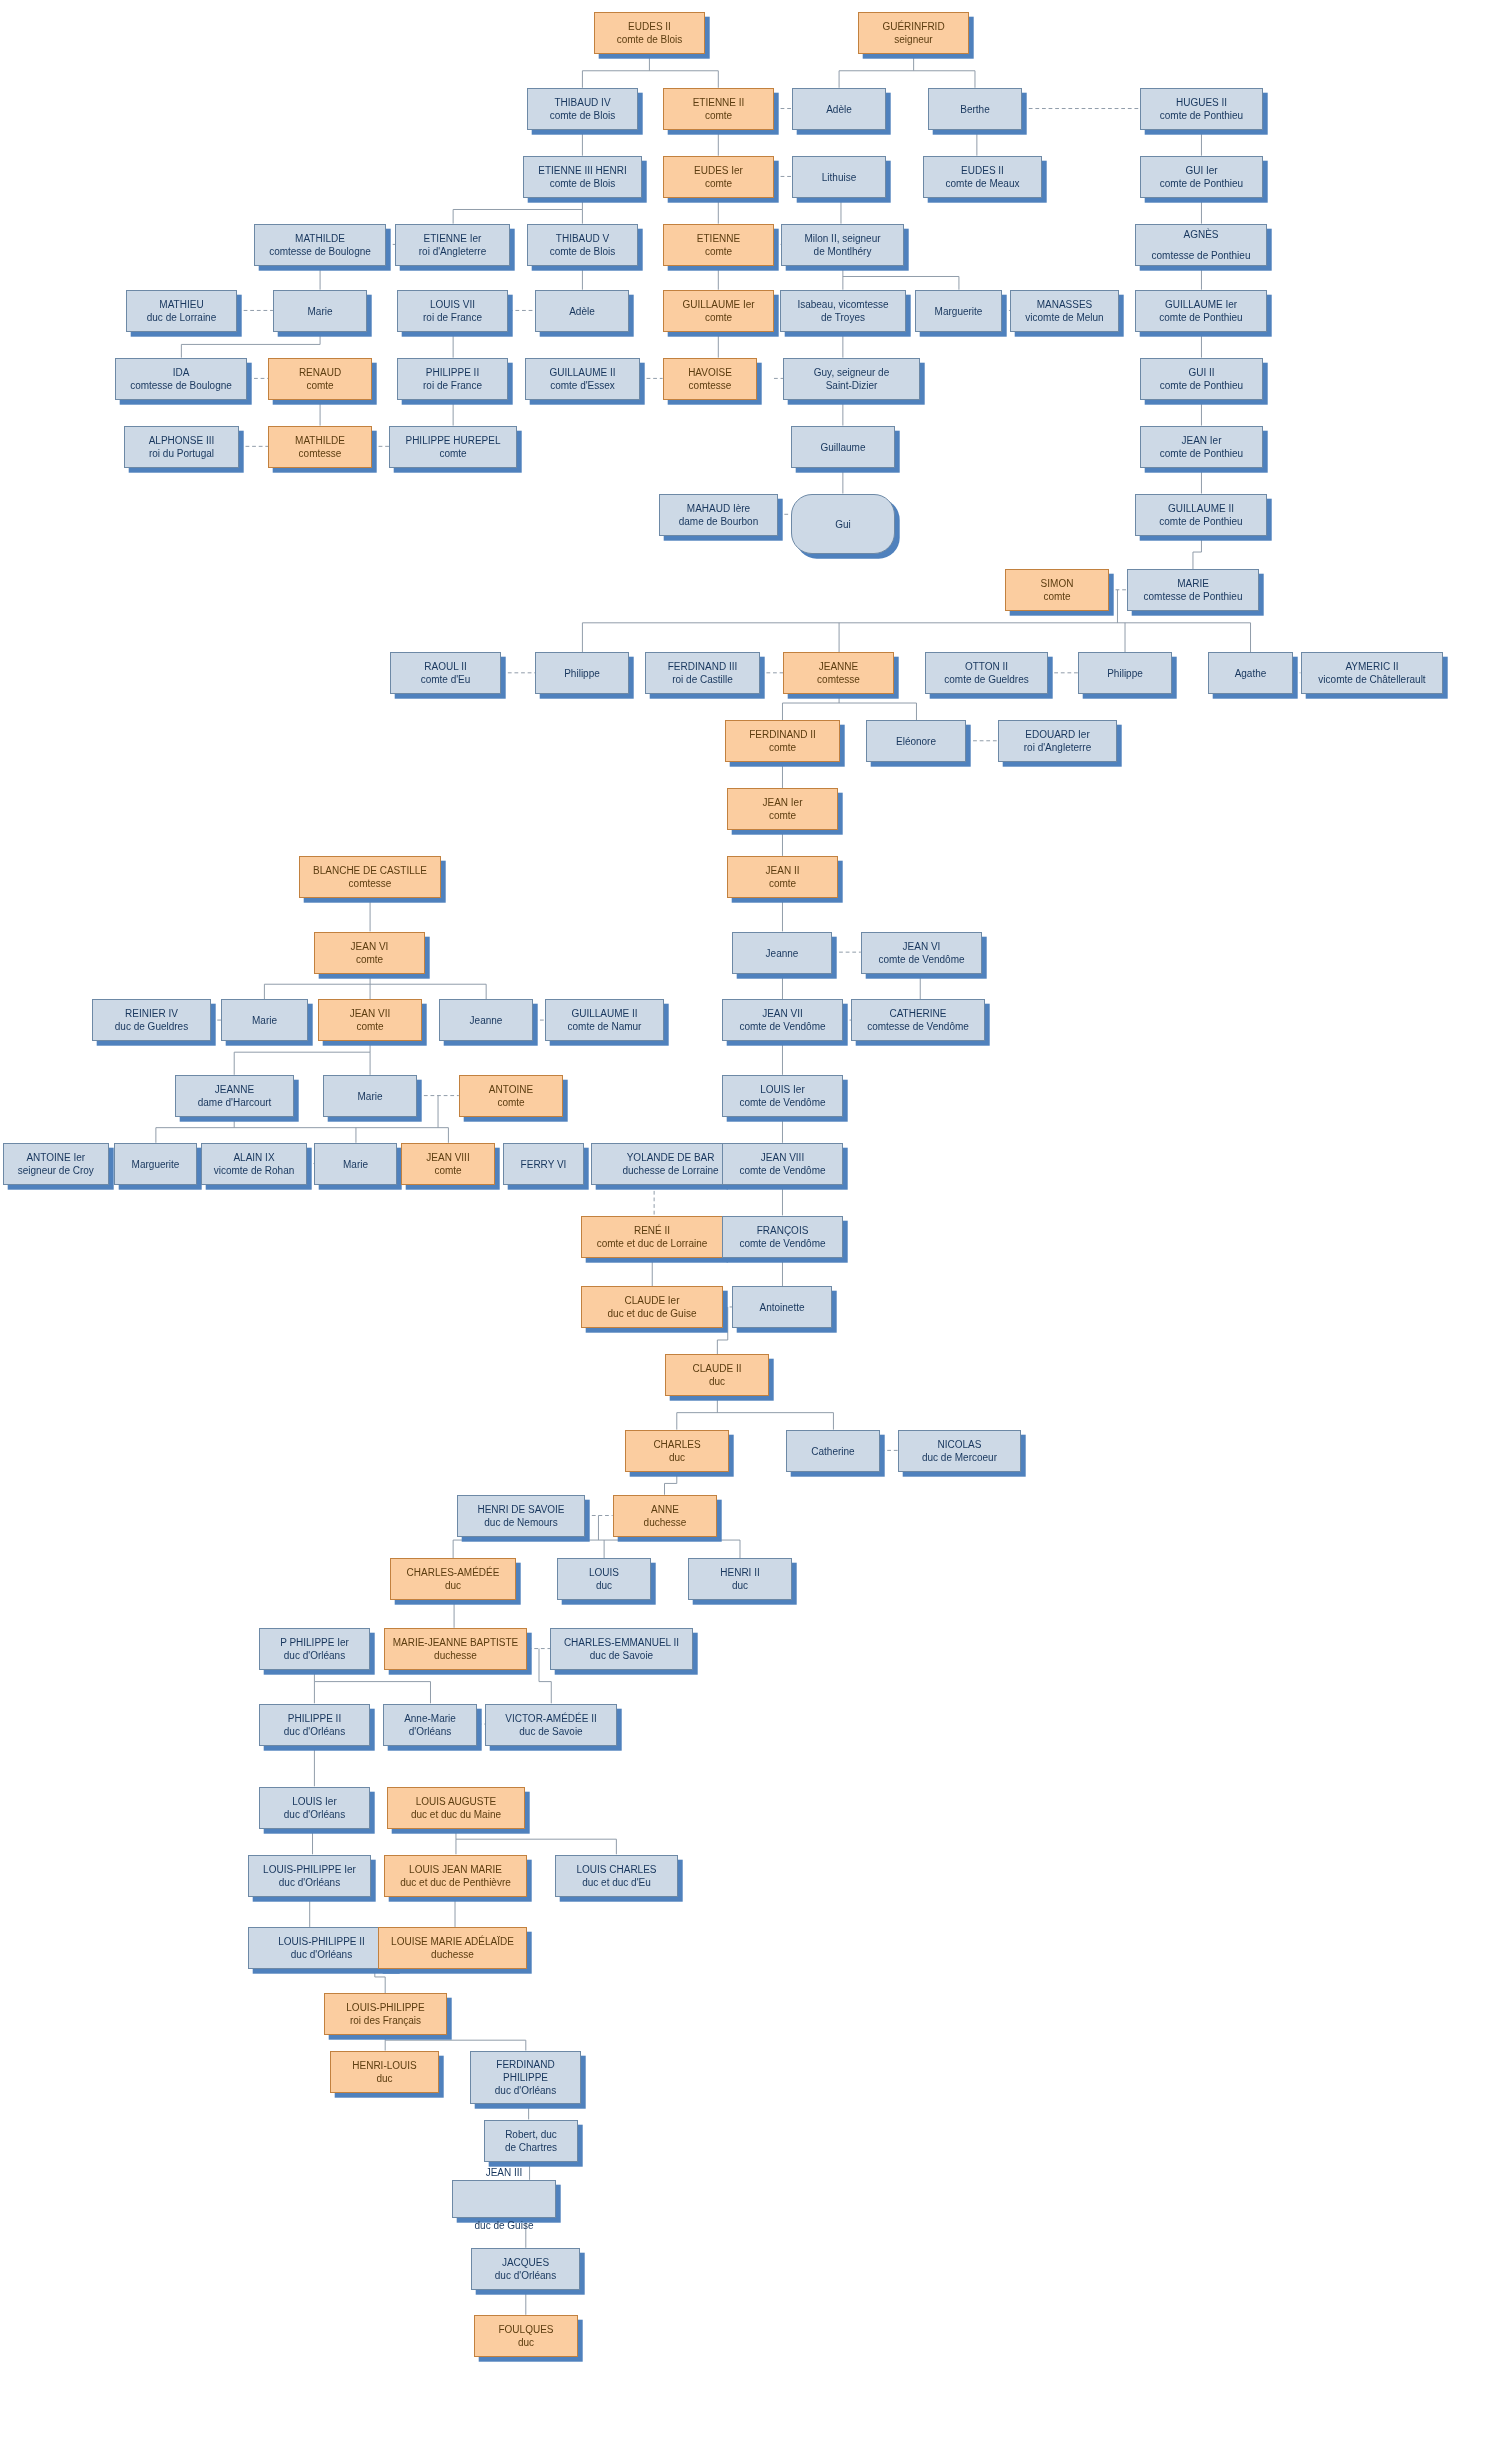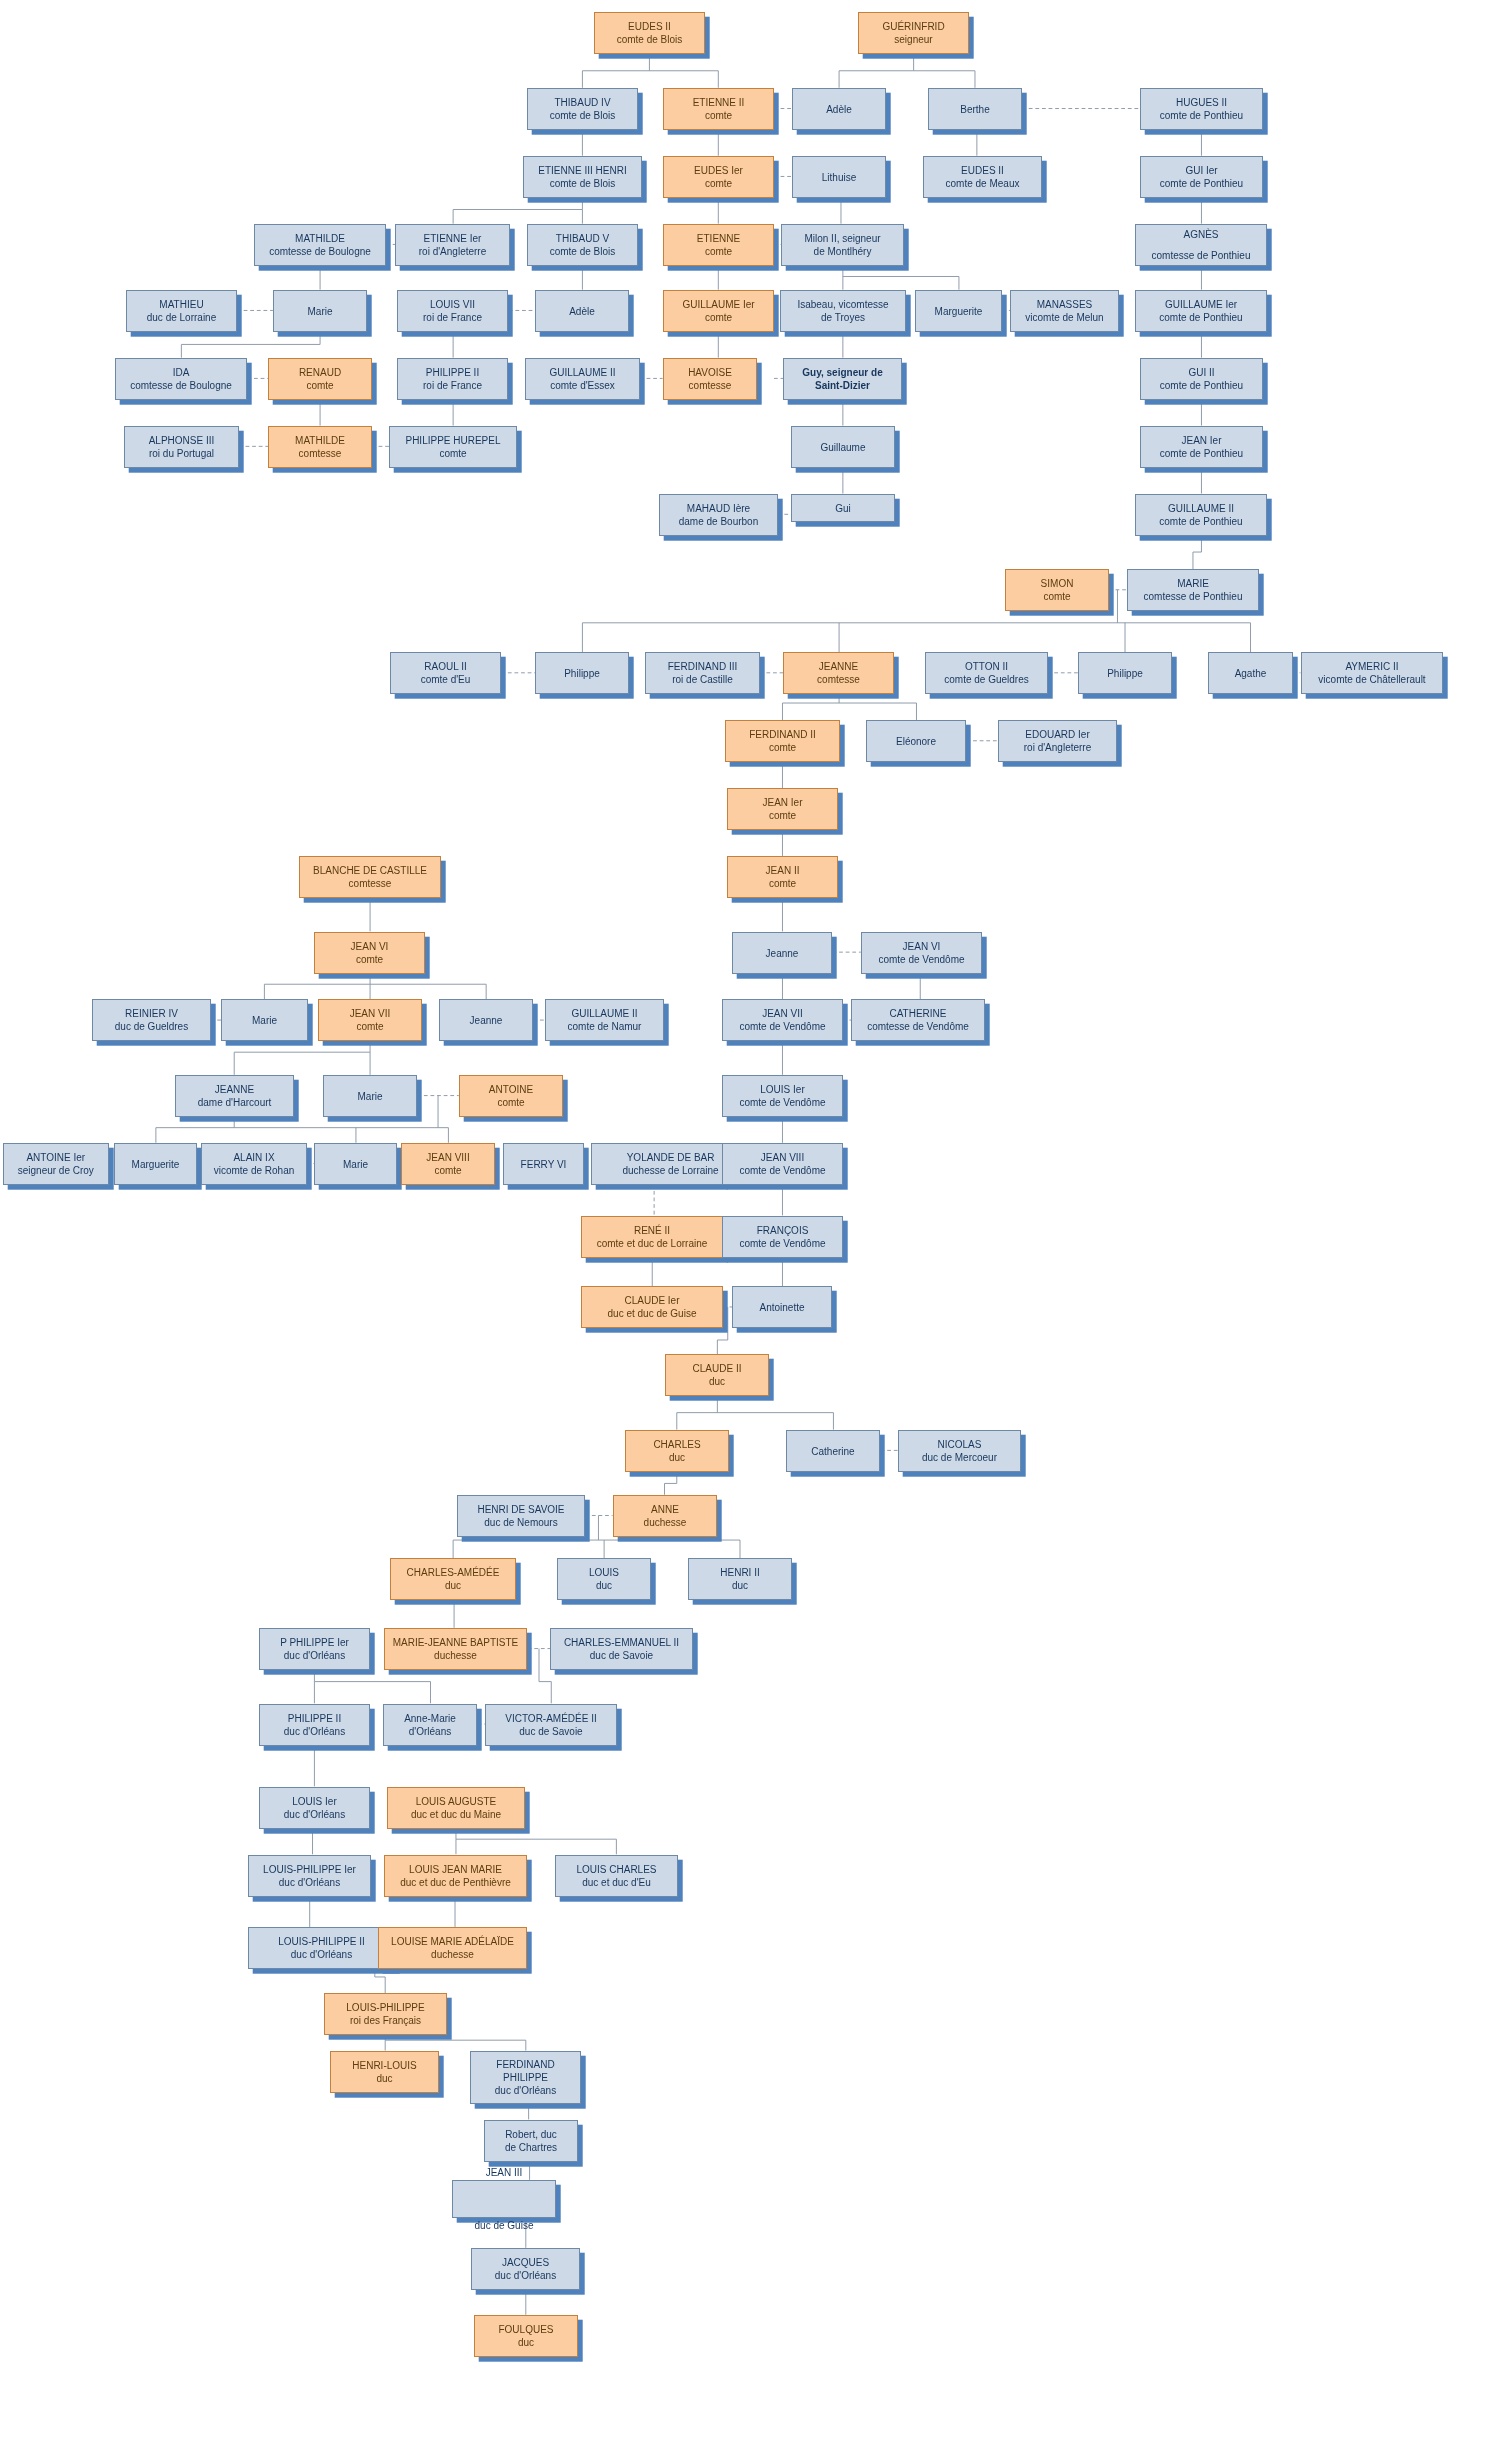--- a/index.html
+++ b/index.html
@@ -301,21 +301,21 @@
         <div class="tt">roi de France</div>
       </div>
       <div class="node k-b" style="left: 525px; top: 358px; width: 115px; height: 42px;">
         <div class="nm">GUILLAUME II</div>
         <div class="tt">comte d'Essex</div>
       </div>
       <div class="node k-o" style="left: 663px; top: 358px; width: 94px; height: 42px;">
         <div class="nm">HAVOISE</div>
         <div class="tt">comtesse</div>
       </div>
-      <div class="node k-b" style="left: 783px; top: 358px; width: 119px; height: 42px; font-weight: bold;">
+      <div class="node k-b" style="left: 783px; top: 358px; width: 137px; height: 42px;">
         <div class="nm">Guy, seigneur de</div>
         <div class="tt">Saint-Dizier</div>
       </div>
       <div class="node k-b" style="left: 1140px; top: 358px; width: 123px; height: 42px;">
         <div class="nm">GUI II</div>
         <div class="tt">comte de Ponthieu</div>
       </div>
       <div class="node k-b" style="left: 124px; top: 426px; width: 115px; height: 42px;">
         <div class="nm">ALPHONSE III</div>
         <div class="tt">roi du Portugal</div>
@@ -332,21 +332,21 @@
         <div class="nm">Guillaume</div>
       </div>
       <div class="node k-b" style="left: 1140px; top: 426px; width: 123px; height: 42px;">
         <div class="nm">JEAN Ier</div>
         <div class="tt">comte de Ponthieu</div>
       </div>
       <div class="node k-b" style="left: 659px; top: 494px; width: 119px; height: 42px;">
         <div class="nm">MAHAUD Ière</div>
         <div class="tt">dame de Bourbon</div>
       </div>
-      <div class="node k-b" style="left: 791px; top: 494px; width: 104px; height: 28px;">
+      <div class="node k-b" style="left: 791px; top: 494px; width: 104px; height: 60px; border-radius: 21px;">
         <div class="nm">Gui</div>
       </div>
       <div class="node k-b" style="left: 1135px; top: 494px; width: 132px; height: 42px;">
         <div class="nm">GUILLAUME II</div>
         <div class="tt">comte de Ponthieu</div>
       </div>
       <div class="node k-o" style="left: 1005px; top: 569px; width: 104px; height: 42px;">
         <div class="nm">SIMON</div>
         <div class="tt">comte</div>
       </div>

